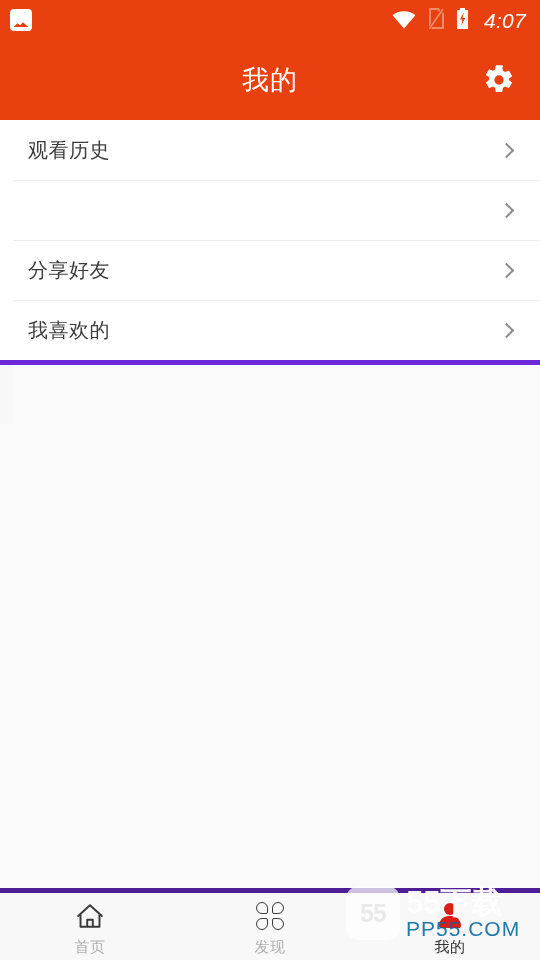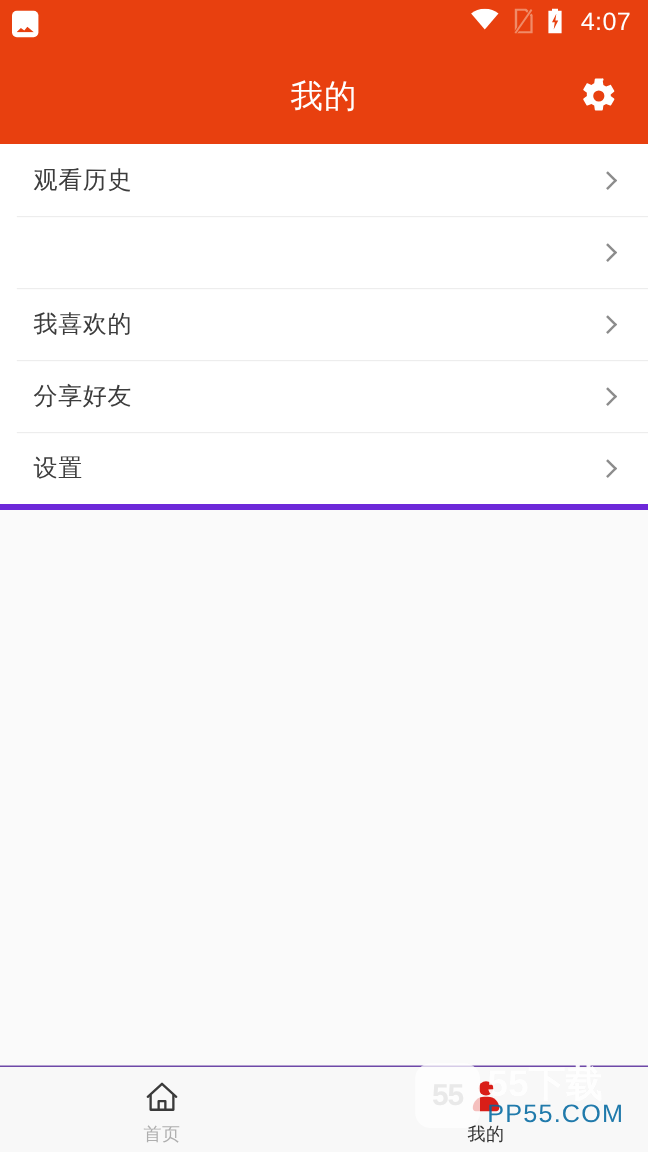--- a/index.html
+++ b/index.html
@@ -17,21 +17,21 @@
 
   
   .statusbar {
     position:absolute; top:0; left:0;
     width:540px; height:40px;
     background:#E8400F;
     display:flex; align-items:center;
     padding:0 14px 0 10px;
   }
   .sb-left { display:flex; align-items:center; gap:6px; }
-  .sb-right { margin-left:auto; display:flex; align-items:flex-start; gap:12px; }
+  .sb-right { margin-left:auto; display:flex; align-items:flex-end; gap:12px;font-style:italic; }
   .sb-time {
     color:#FFFFFF; font-size:21px; font-weight:400;
     letter-spacing:0.3px; margin-left:3px;
     font-family:"Liberation Sans",sans-serif;
   }
   .ic-photo {
     width:22px; height:22px; border-radius:4px;
     background:#FFFFFF; position:relative;
     display:flex; align-items:flex-end; justify-content:center;
     padding-bottom:4px;
@@ -99,21 +99,21 @@
     position:absolute; top:120px; left:0;
     width:13px; height:304px;
     background:#F8F8F8;
   }
 
   
   .bottomnav {
     position:absolute; bottom:0; left:0;
     width:540px; height:72px;
     background:#F8F8F8;
-    border-top:1px solid #4c1d95;
+    border-top:5px solid #4c1d95;
     display:flex;
   }
   .nav-item {
     flex:1;
     display:flex; flex-direction:column;
     align-items:center; justify-content:center;
     gap:7px; cursor:pointer;
     padding-top:4px;
   }
   .nav-label { font-size:15px; color:#AFAFAF; letter-spacing:0.5px; }
@@ -213,44 +213,51 @@
 
   <div class="list-card">
     <div class="list-row">
       <span class="list-label">观看历史</span>
       <span class="chev"></span>
     </div>
     <div class="list-row">
       <span class="chev"></span>
     </div>
     <div class="list-row">
+      <span class="list-label">分享好友</span>
+      <span class="chev"></span>
+    </div>
+    <div class="list-row">
       <span class="list-label">我喜欢的</span>
-      <span class="chev"></span>
-    </div>
-    <div class="list-row">
-      <span class="list-label">分享好友</span>
-      <span class="chev"></span>
-    </div>
-    <div class="list-row">
-      <span class="list-label">设置</span>
       <span class="chev"></span>
     </div>
   </div>
 
   <div class="bottomnav">
     <div class="nav-item">
       <span class="nav-icon">
         <svg width="28" height="26" viewBox="0 0 26 24">
           <path d="M13 2 L24 12 M13 2 L2 12" fill="none" stroke="#3A3A3A" stroke-width="1.8" stroke-linecap="round"></path>
           <path d="M4.2 10.6 V22 H21.8 V10.6" fill="none" stroke="#3A3A3A" stroke-width="1.8" stroke-linejoin="round"></path>
           <path d="M10.4 22 V15.4 H15.6 V22" fill="none" stroke="#3A3A3A" stroke-width="1.8" stroke-linejoin="round"></path>
         </svg>
       </span>
       <span class="nav-label">首页</span>
     </div>
+    <div class="nav-item">
+      <span class="nav-icon">
+        <span class="clover">
+            <i></i>
+            <i></i>
+            <i></i>
+            <i></i>
+          </span>
+      </span>
+      <span class="nav-label">发现</span>
+    </div>
     <div class="nav-item active">
       <span class="nav-icon">
         <span class="person">
             <span class="head"></span>
             <span class="body"></span>
           </span>
       </span>
       <span class="nav-label">我的</span>
     </div>
   </div>

